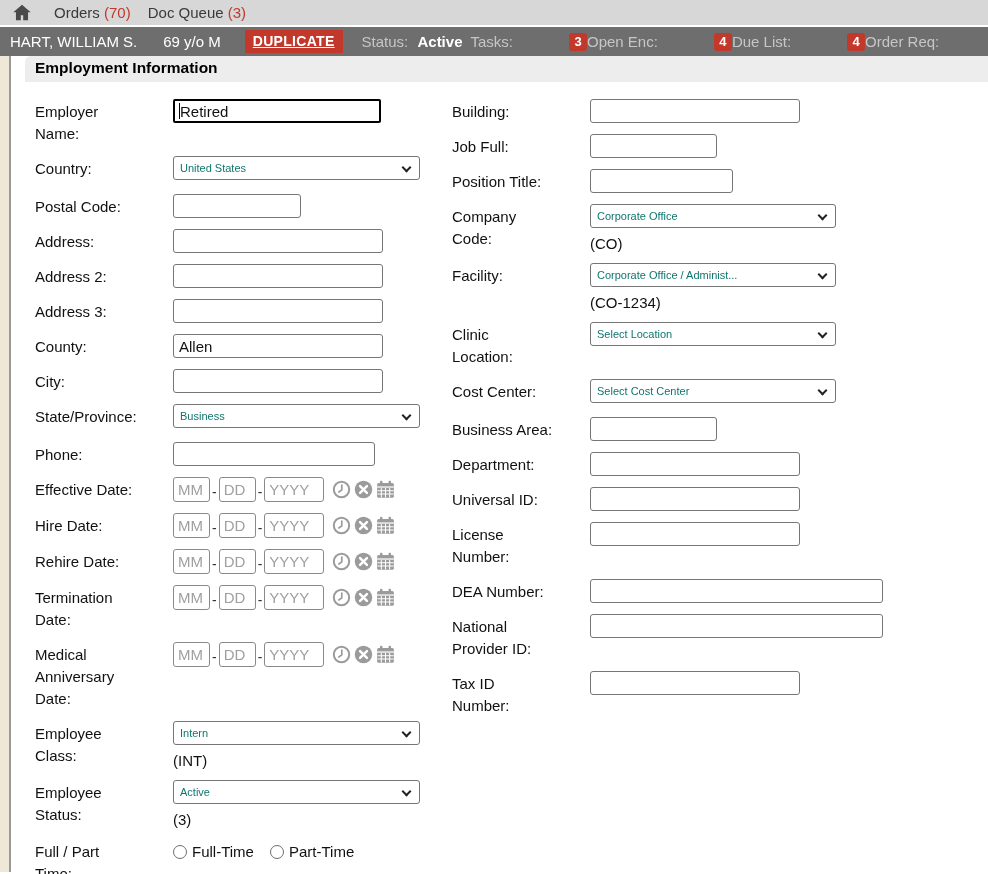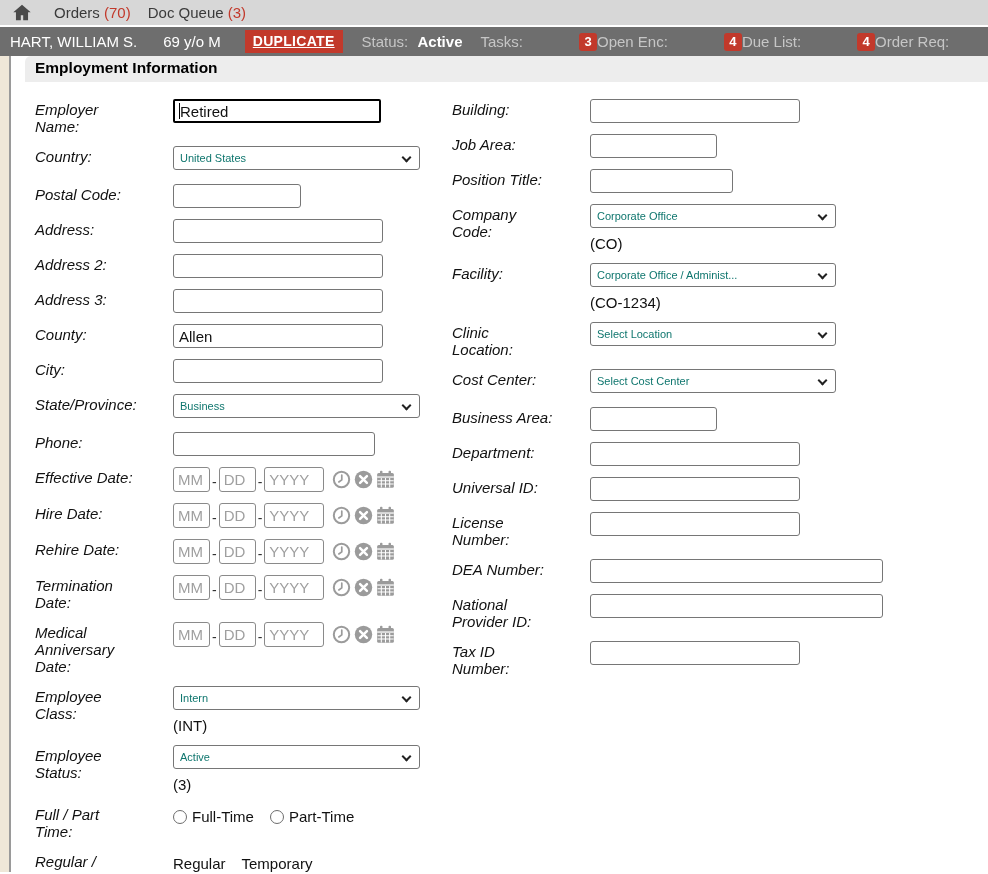--- a/index.html
+++ b/index.html
@@ -14,21 +14,21 @@
   .navlink { font-size:15px; color:#3a3a3a; margin-right:17px; cursor:pointer; white-space:nowrap; }
   .navcount { color:#c2392b; }
 
   
   .pbar { height:29px; background:#6e6e6e; display:flex; align-items:center;
           padding:0 10px; color:#fff; font-size:15px; white-space:nowrap; }
   .pname { margin-right:26px; }
   .page  { margin-right:24px; }
   .dup { background:#c2392b; color:#fff; font-weight:bold; text-decoration:underline;
          font-size:14px; padding:3px 8px 4px; margin-right:19px; cursor:pointer; letter-spacing:.3px; }
-  .statgrp { margin-right:10px; }
+  .statgrp { }
   .mlab { color:#c6c6c6; }
   .sval { font-weight:bold; margin-left:5px; }
   .counters { display:flex; flex:1; justify-content:space-between; align-items:center; margin-left:8px; }
   .counter { display:flex; align-items:center;gap:48px; }
   .clab { color:#c6c6c6; }
   .cbadge { background:#c2392b; color:#fff; font-weight:bold; font-size:13px;
             min-width:18px; height:18px; padding:0 4px; border-radius:3px; margin-left:8px;
             display:inline-flex; align-items:center; justify-content:center; cursor:pointer; }
 
   
@@ -38,22 +38,22 @@
            border-left:2px solid #9a9a9a; }
   .section-hd { margin-left:14px; background:#ededed; border-radius:6px 0 0 0;
                 padding:3px 0 5px 10px; }
   .section-hd h1 { font-size:15.5px; font-weight:bold; color:#000; }
 
   
   .form { display:flex; align-items:flex-start; padding:17px 0 0 24px; }
   .col-left  { width:405px; flex:none; }
   .col-right { width:535px; flex:none; margin-left:12px; }
   .row { display:flex; margin-bottom:11px; }
-  .flabel { width:138px; flex:none; font-size:15px; line-height:17px; color:#111;
-            white-space:pre-line; padding-top:2px;font-style:italic; }
+  .flabel { width:138px; flex:none; font-size:15px; line-height:22px; color:#111;
+            white-space:pre-line; padding-top:2px; }
   .fctrl { flex:1; min-width:0; }
 
   .iwrap { position:relative; display:inline-block; line-height:0; }
   .ti { height:24px; border:1px solid #767676; border-radius:3px; font-size:15px;
         padding:1px 5px; color:#111; font-family:inherit; background:#fff; }
   .ti.focused { border:2px solid #000; border-radius:2px; }
   .caret { position:absolute; left:6px; top:4px; width:1px; height:16px; background:#000; }
 
   .sel { position:relative; display:inline-block; height:24px; border:1px solid #767676;
          border-radius:3px; background:#fff; cursor:pointer; }
@@ -354,21 +354,21 @@
                 </div>
               </div>
             </div>
           </div>
         <div class="col-right" id="col-right">
             <div class="row">
               <div class="flabel">Building:</div>
               <div class="fctrl"><span class="iwrap"><input class="ti" value="" style="width: 210px;"></span></div>
             </div>
             <div class="row">
-              <div class="flabel">Job Area:</div>
+              <div class="flabel">Job Full:</div>
               <div class="fctrl"><span class="iwrap"><input class="ti" value="" style="width: 127px;"></span></div>
             </div>
             <div class="row">
               <div class="flabel">Position Title:</div>
               <div class="fctrl"><span class="iwrap"><input class="ti" value="" style="width: 143px;"></span></div>
             </div>
             <div class="row">
               <div class="flabel">Company
 Code:</div>
               <div class="fctrl"><div class="sel" style="width: 246px;"><span class="selval">Corporate Office</span><span class="chev"></span></div><div class="fnote">(CO)</div></div>

